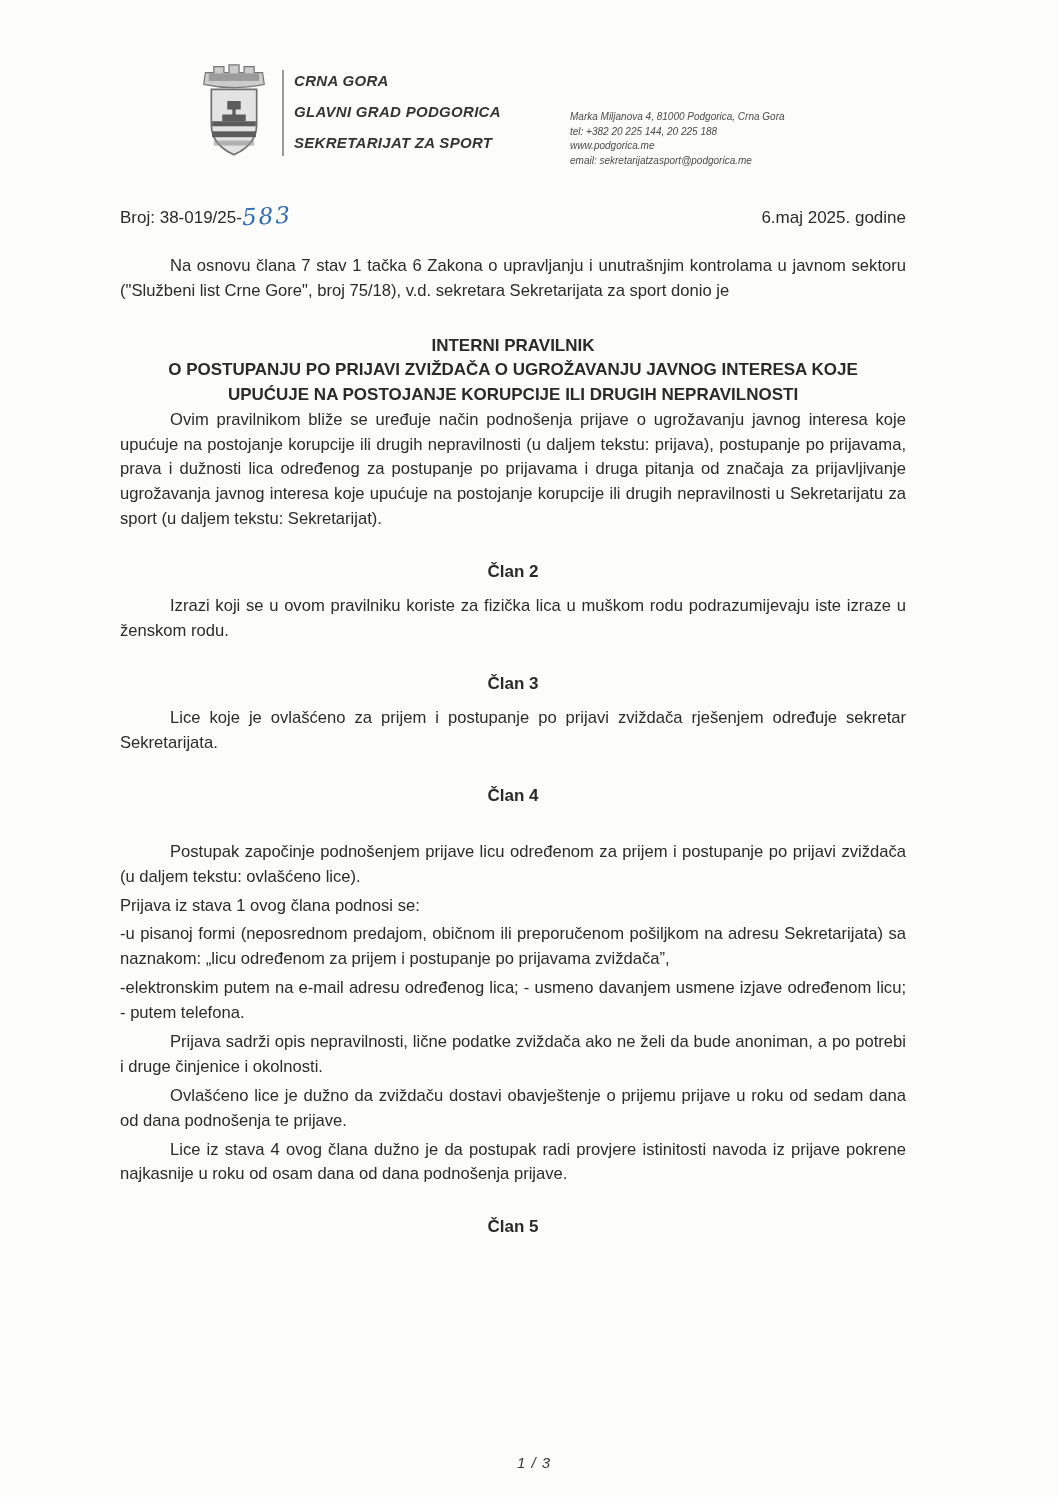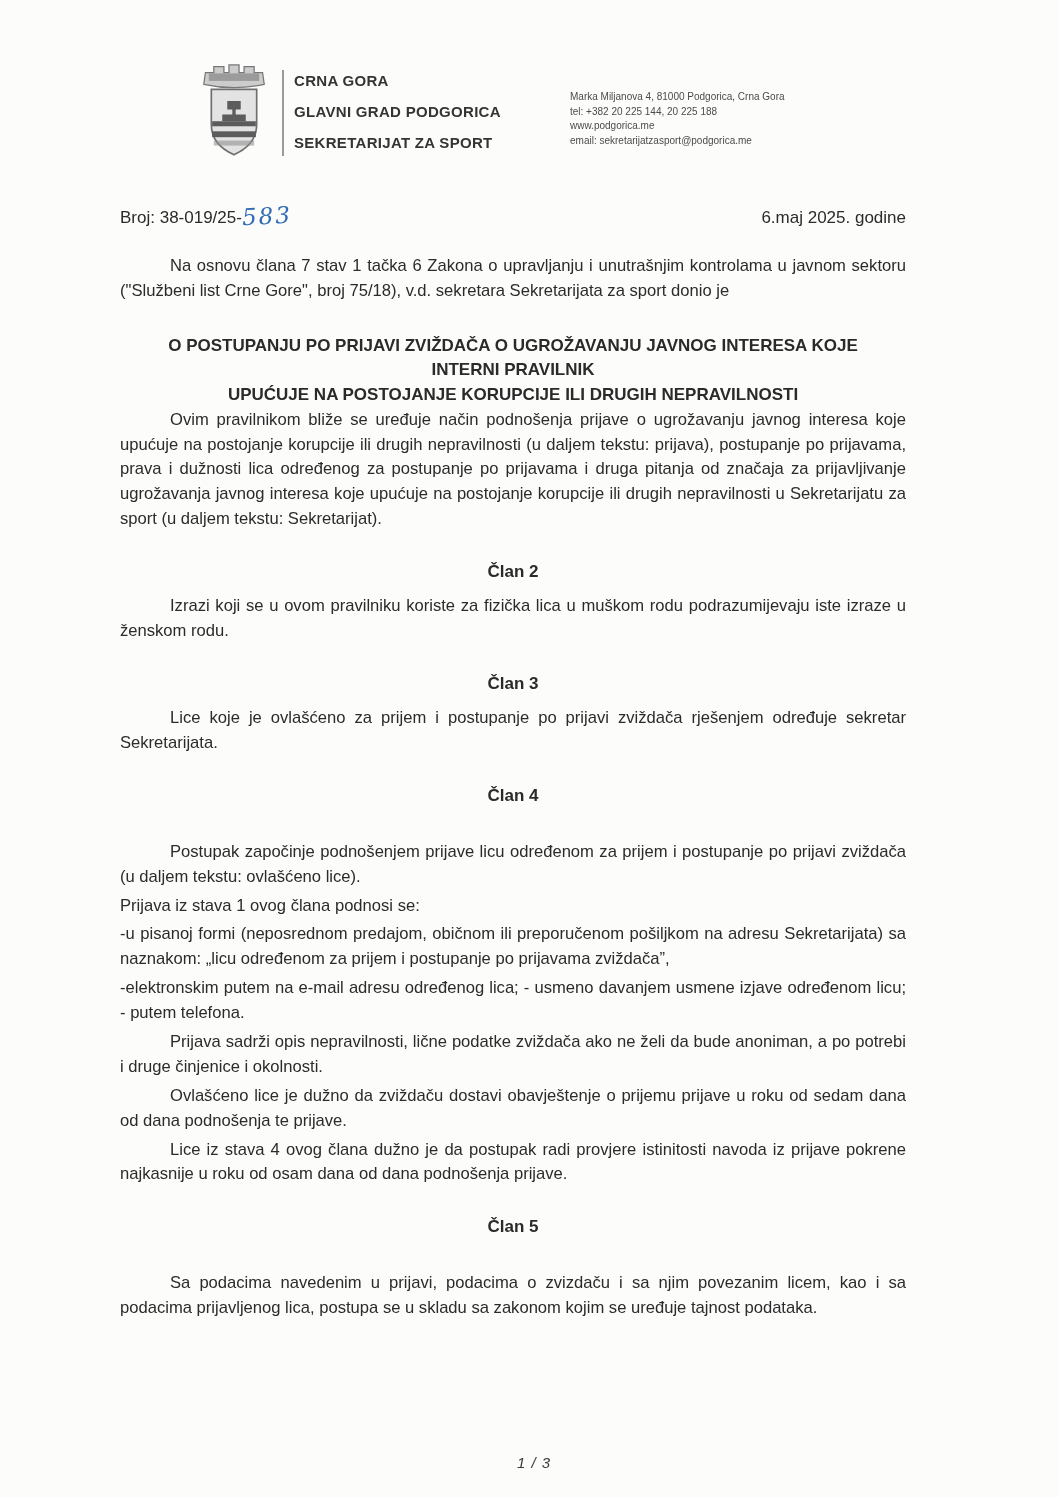--- a/index.html
+++ b/index.html
@@ -4,21 +4,21 @@
 <style>
   html,body{margin:0;padding:0;background:#d9d9d9;}
   .page{
     width:1058px;height:1497px;margin:0 auto;background:#fcfcfb;
     position:relative;box-sizing:border-box;overflow:hidden;
     font-family:"Liberation Sans","DejaVu Sans",sans-serif;color:#2e2e2e;
     padding:56px 152px 0 120px;
     box-shadow:0 0 6px rgba(0,0,0,.25);
   }
   
-  .letterhead{display:flex;justify-content:space-between;align-items:center;margin-left:72px;}
+  .letterhead{display:flex;justify-content:space-between;align-items:flex-end;margin-left:72px;font-style:italic;}
   .lh-left{display:flex;align-items:flex-start;}
   .coa{width:84px;height:112px;flex:0 0 auto;}
   .lh-divider{width:2px;height:86px;background:#9a9a9a;margin:14px 10px 0 6px;}
   .org-lines{padding-top:16px;}
   .org-line{font-weight:bold;font-size:15px;letter-spacing:.3px;color:#343434;margin-bottom:14px;white-space:nowrap;}
   .lh-right{padding-top:14px;width:336px;}
   .contact-line{font-size:10px;color:#4b4b4b;line-height:1.45;white-space:nowrap;}
   
   .meta-row{display:flex;justify-content:space-between;align-items:baseline;margin-top:34px;}
   .doc-number{font-size:17px;color:#2b2b2b;}
@@ -80,22 +80,22 @@
   <div class="meta-row">
     <div class="doc-number">
       <span>Broj: 38-019/25-</span><span class="handwritten">583</span>
     </div>
     <div class="doc-date">6.maj 2025. godine</div>
   </div>
 
   <p class="para indent intro">Na osnovu člana 7 stav 1 tačka 6 Zakona o upravljanju i unutrašnjim kontrolama u javnom sektoru ("Službeni list Crne Gore", broj 75/18), v.d. sekretara Sekretarijata za sport donio je</p>
 
   <div class="title-block">
+    <div>INTERNI PRAVILNIK</div>
     <div>O POSTUPANJU PO PRIJAVI ZVIŽDAČA O UGROŽAVANJU JAVNOG INTERESA KOJE</div>
-    <div>INTERNI PRAVILNIK</div>
     <div>UPUĆUJE NA POSTOJANJE KORUPCIJE ILI DRUGIH NEPRAVILNOSTI</div>
   </div>
 
   <div class="article">
     <p class="para indent">Ovim pravilnikom bliže se uređuje način podnošenja prijave o ugrožavanju javnog interesa koje upućuje na postojanje korupcije ili drugih nepravilnosti (u daljem tekstu: prijava), postupanje po prijavama, prava i dužnosti lica određenog za postupanje po prijavama i druga pitanja od značaja za prijavljivanje ugrožavanja javnog interesa koje upućuje na postojanje korupcije ili drugih nepravilnosti u Sekretarijatu za sport  (u daljem tekstu: Sekretarijat).</p>
   </div>
 
   <div class="article">
     <div class="clan gap-top">Član 2</div>
     <p class="para indent">Izrazi koji se u ovom pravilniku koriste za fizička lica u muškom rodu podrazumijevaju iste izraze u ženskom rodu.</p>
@@ -112,18 +112,17 @@
     <p class="para">Prijava iz stava 1 ovog člana podnosi se:</p>
     <p class="para">-u pisanoj formi (neposrednom predajom, običnom ili preporučenom pošiljkom na adresu Sekretarijata) sa naznakom: „licu određenom za prijem i postupanje po prijavama zviždača”,</p>
     <p class="para">-elektronskim putem na e-mail adresu određenog lica; - usmeno davanjem usmene izjave određenom licu; - putem telefona.</p>
     <p class="para indent">Prijava sadrži opis nepravilnosti, lične podatke zviždača ako ne želi da bude anoniman, a po potrebi i druge činjenice i okolnosti.</p>
     <p class="para indent">Ovlašćeno lice je dužno da zviždaču dostavi obavještenje o prijemu prijave u roku od sedam dana od dana podnošenja te prijave.</p>
     <p class="para indent">Lice iz stava 4 ovog člana dužno je da postupak radi provjere istinitosti navoda iz prijave pokrene najkasnije u roku od osam dana od dana podnošenja prijave.</p>
   </div>
 
   <div class="article">
     <div class="clan gap-both">Član 5</div>
-    <p class="para indent">Sa podacima navedenim u prijavi, podacima o zvizdaču i sa njim povezanim licem, kao i sa podacima prijavljenog lica, postupa se u skladu sa zakonom kojim se uređuje tajnost podataka.</p>
   </div>
 
   <div class="footer-page">1 / 3</div>
 
 </div>
 
 </body></html>

